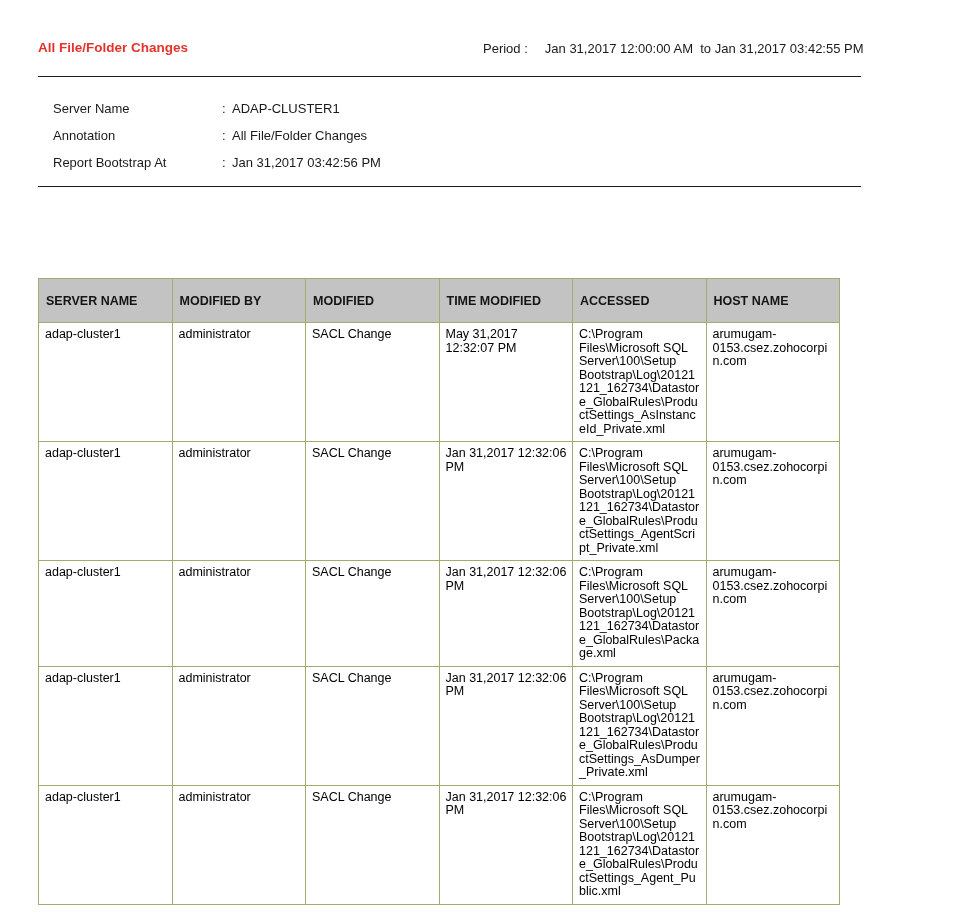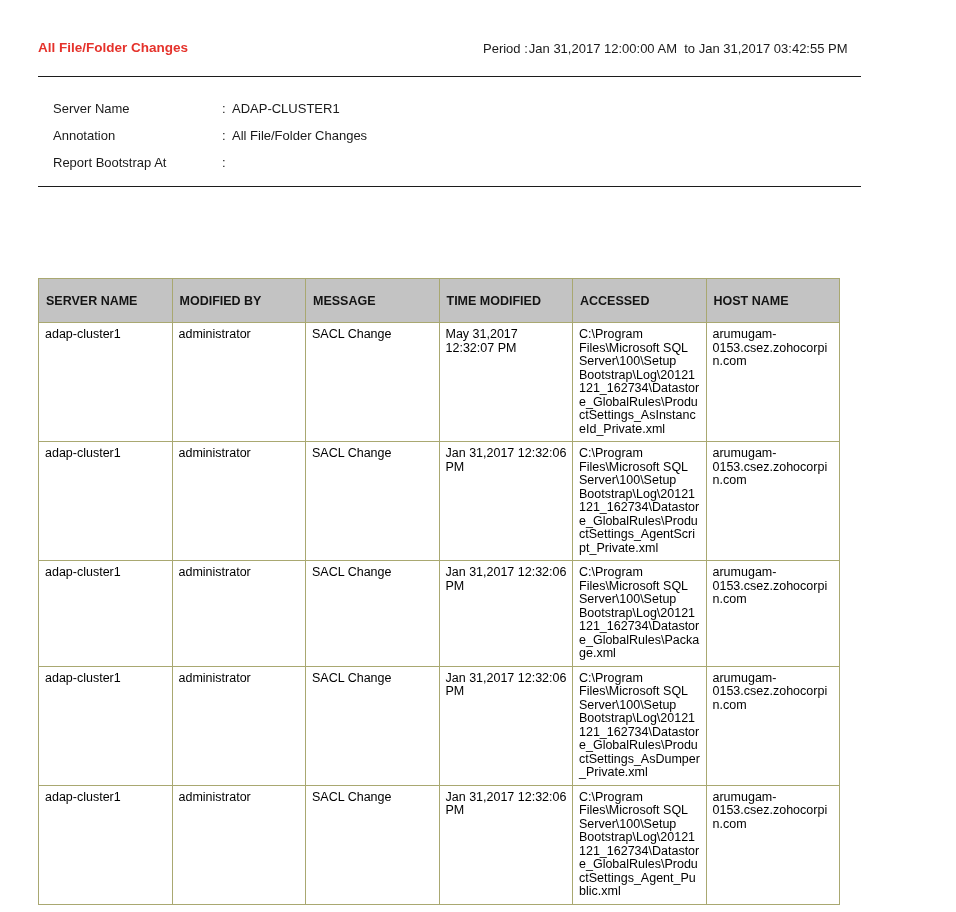--- a/index.html
+++ b/index.html
@@ -13,21 +13,21 @@
   .page { position: relative; width: 772px; height: 912px; background: #ffffff; }
 
   .report-title {
     position: absolute; left: 38px; top: 40px;
     font-size: 13.5px; font-weight: bold; color: #e5322b;
   }
   .period-line {
     position: absolute; left: 483px; top: 41px;
     font-size: 13px; white-space: pre; color: #1a1a1a;
   }
-  .period-line .plabel { margin-right: 1px; }
+  .period-line .plabel { margin-right: 17px; }
 
   .rule { position: absolute; left: 38px; width: 823px; height: 0; border-top: 1px solid #1c1c1c; }
   .rule-1 { top: 76px; }
   .rule-2 { top: 186px; }
 
   .meta-block { position: absolute; left: 53px; top: 102px; width: 700px; }
   .meta-row { display: flex; margin-bottom: 14px; font-size: 13px; line-height: 13px; color: #1a1a1a; }
   .meta-label { width: 169px; }
   .meta-sep { width: 10px; }
   .meta-value { flex: 1; }
@@ -76,40 +76,41 @@
       <span class="meta-value">ADAP-CLUSTER1</span>
     </div>
     <div class="meta-row">
       <span class="meta-label">Annotation</span>
       <span class="meta-sep">:</span>
       <span class="meta-value">All File/Folder Changes</span>
     </div>
     <div class="meta-row">
       <span class="meta-label">Report Bootstrap At</span>
       <span class="meta-sep">:</span>
+      <span class="meta-value">Jan 31,2017 03:42:56 PM</span>
     </div>
   </div>
 
   <div class="rule rule-2"></div>
 
   <div class="table-wrap">
     <table class="report">
       <colgroup>
           <col>
           <col>
           <col>
           <col>
           <col>
           <col>
         </colgroup>
       <thead>
         <tr>
           <th>SERVER NAME</th>
           <th>MODIFIED BY</th>
-          <th>MESSAGE</th>
+          <th>MODIFIED</th>
           <th>TIME MODIFIED</th>
           <th>ACCESSED</th>
           <th>HOST NAME</th>
         </tr>
       </thead>
       <tbody>
         <tr>
           <td>adap-cluster1</td>
           <td>administrator</td>
           <td>SACL Change</td>

